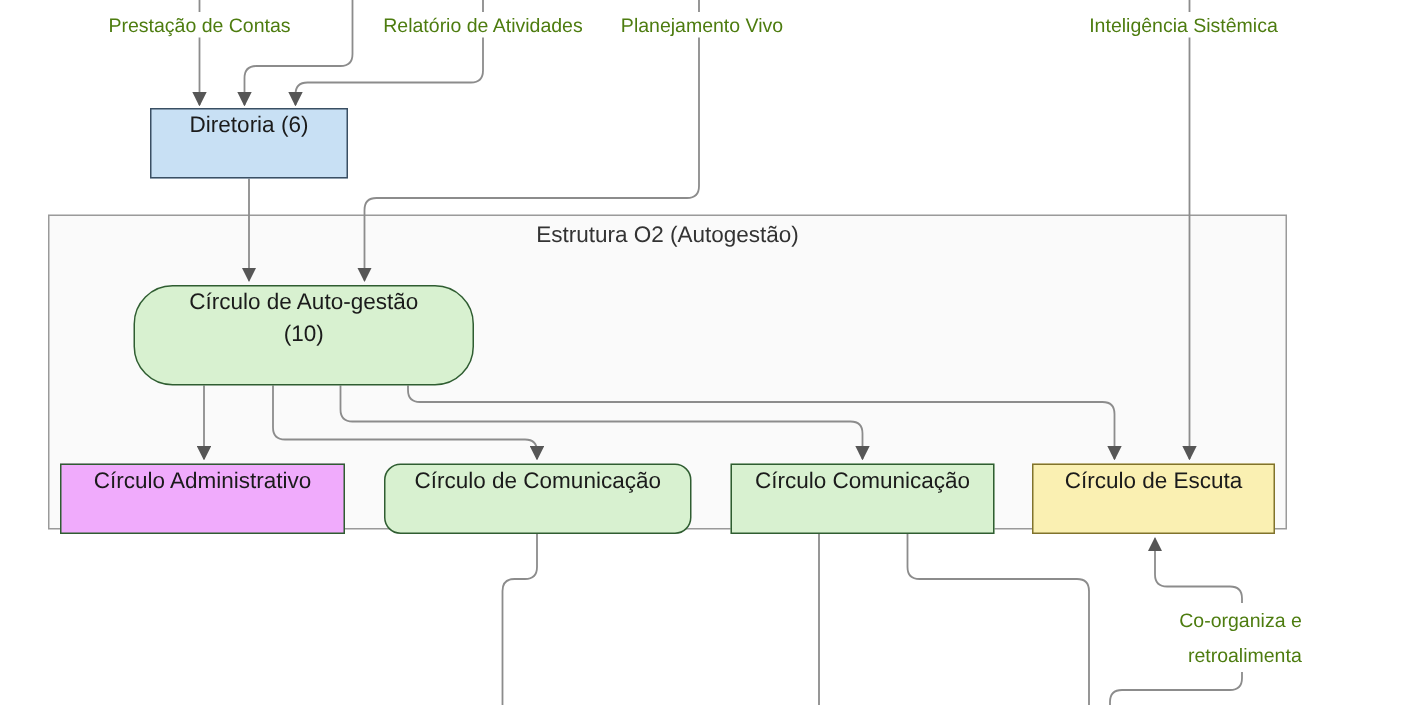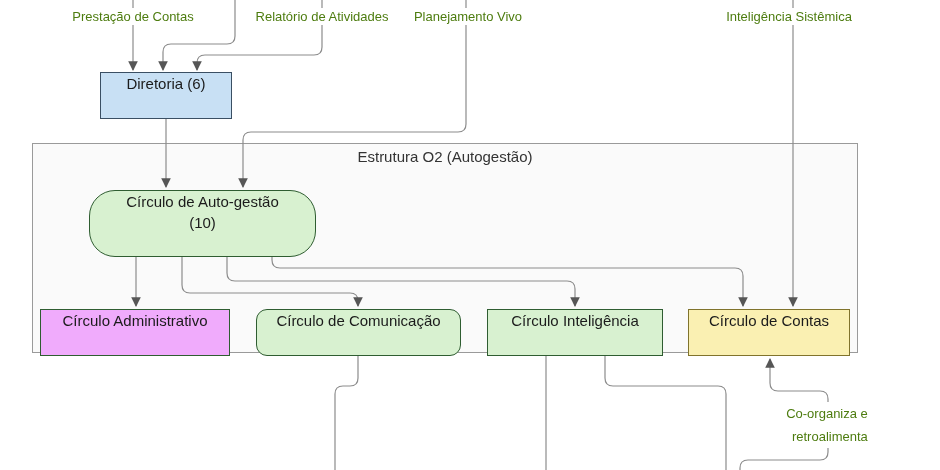--- a/index.html
+++ b/index.html
@@ -76,25 +76,25 @@
 
   <div class="node node-administrativo" style="background: #f0abfc; border-color: rgb(47, 93, 49);">
     <span>Círculo Administrativo</span>
   </div>
 
   <div class="node node-comunicacao" style="background: rgb(216, 241, 208); border-color: rgb(47, 93, 49);">
     <span>Círculo de Comunicação</span>
   </div>
 
   <div class="node node-comunitario" style="background: rgb(216, 241, 208); border-color: rgb(47, 93, 49);">
-    <span>Círculo Inteligência</span>
+    <span>Círculo Comunicação</span>
   </div>
 
   <div class="node node-escuta" style="background: rgb(250, 240, 178); border-color: rgb(128, 115, 44);">
-    <span>Círculo de Contas</span>
+    <span>Círculo de Escuta</span>
   </div>
 
   <div class="edge-label" style="left:133px;top:8px;">Prestação de Contas</div>
   <div class="edge-label" style="left:322px;top:8px;">Relatório de Atividades</div>
   <div class="edge-label" style="left:468px;top:8px;">Planejamento Vivo</div>
   <div class="edge-label" style="left:789px;top:8px;">Inteligência Sistêmica</div>
 
   <div class="edge-label two-line" style="left:827px;top:402px;">
     <div>Co-organiza e</div>
     <div>retroalimenta</div>

